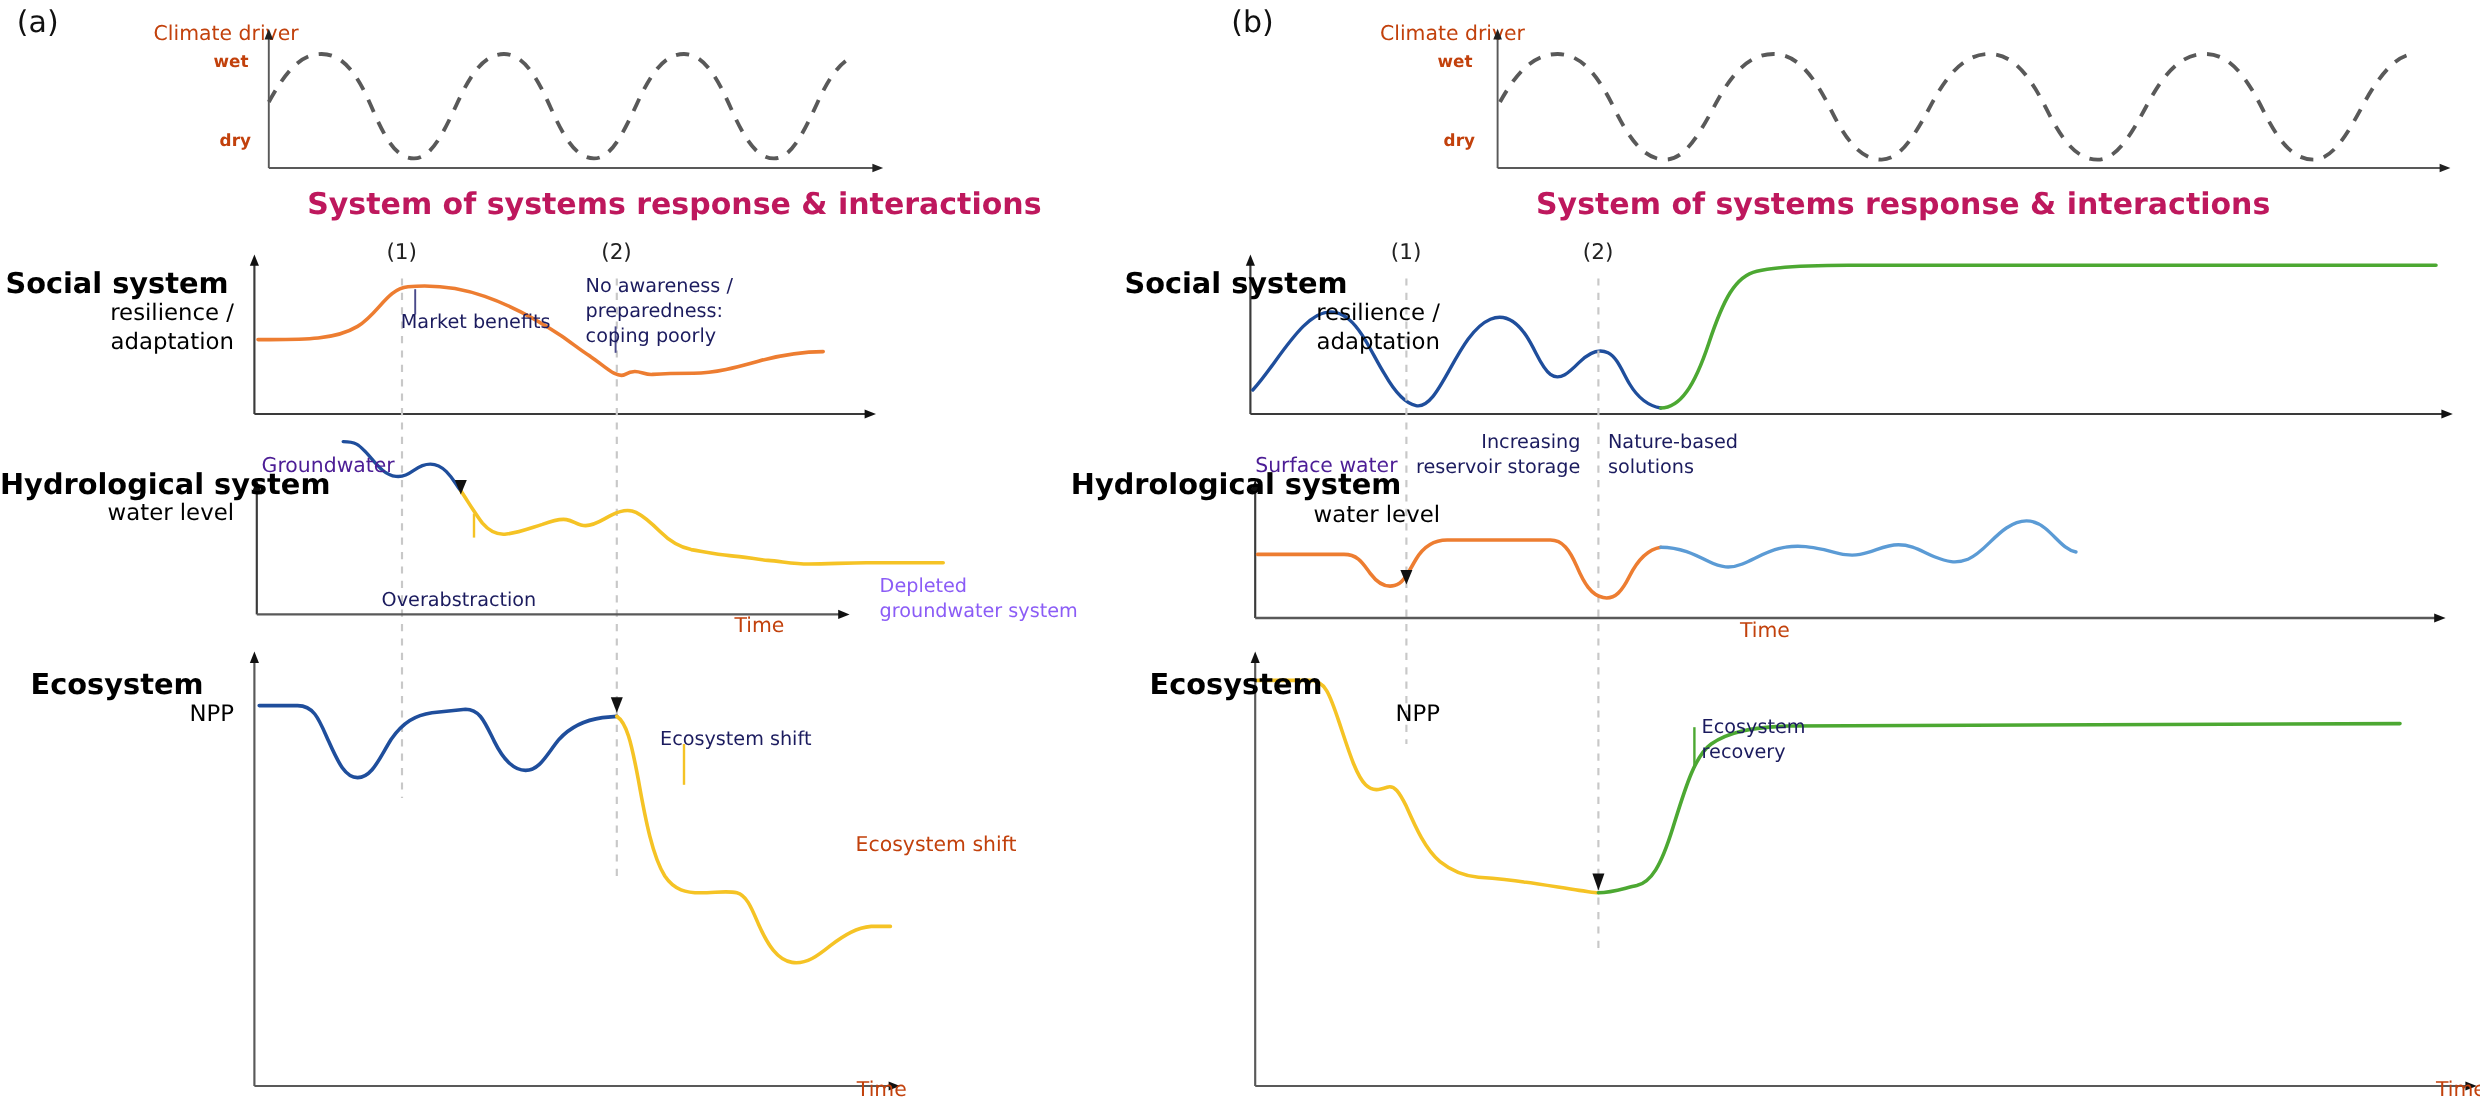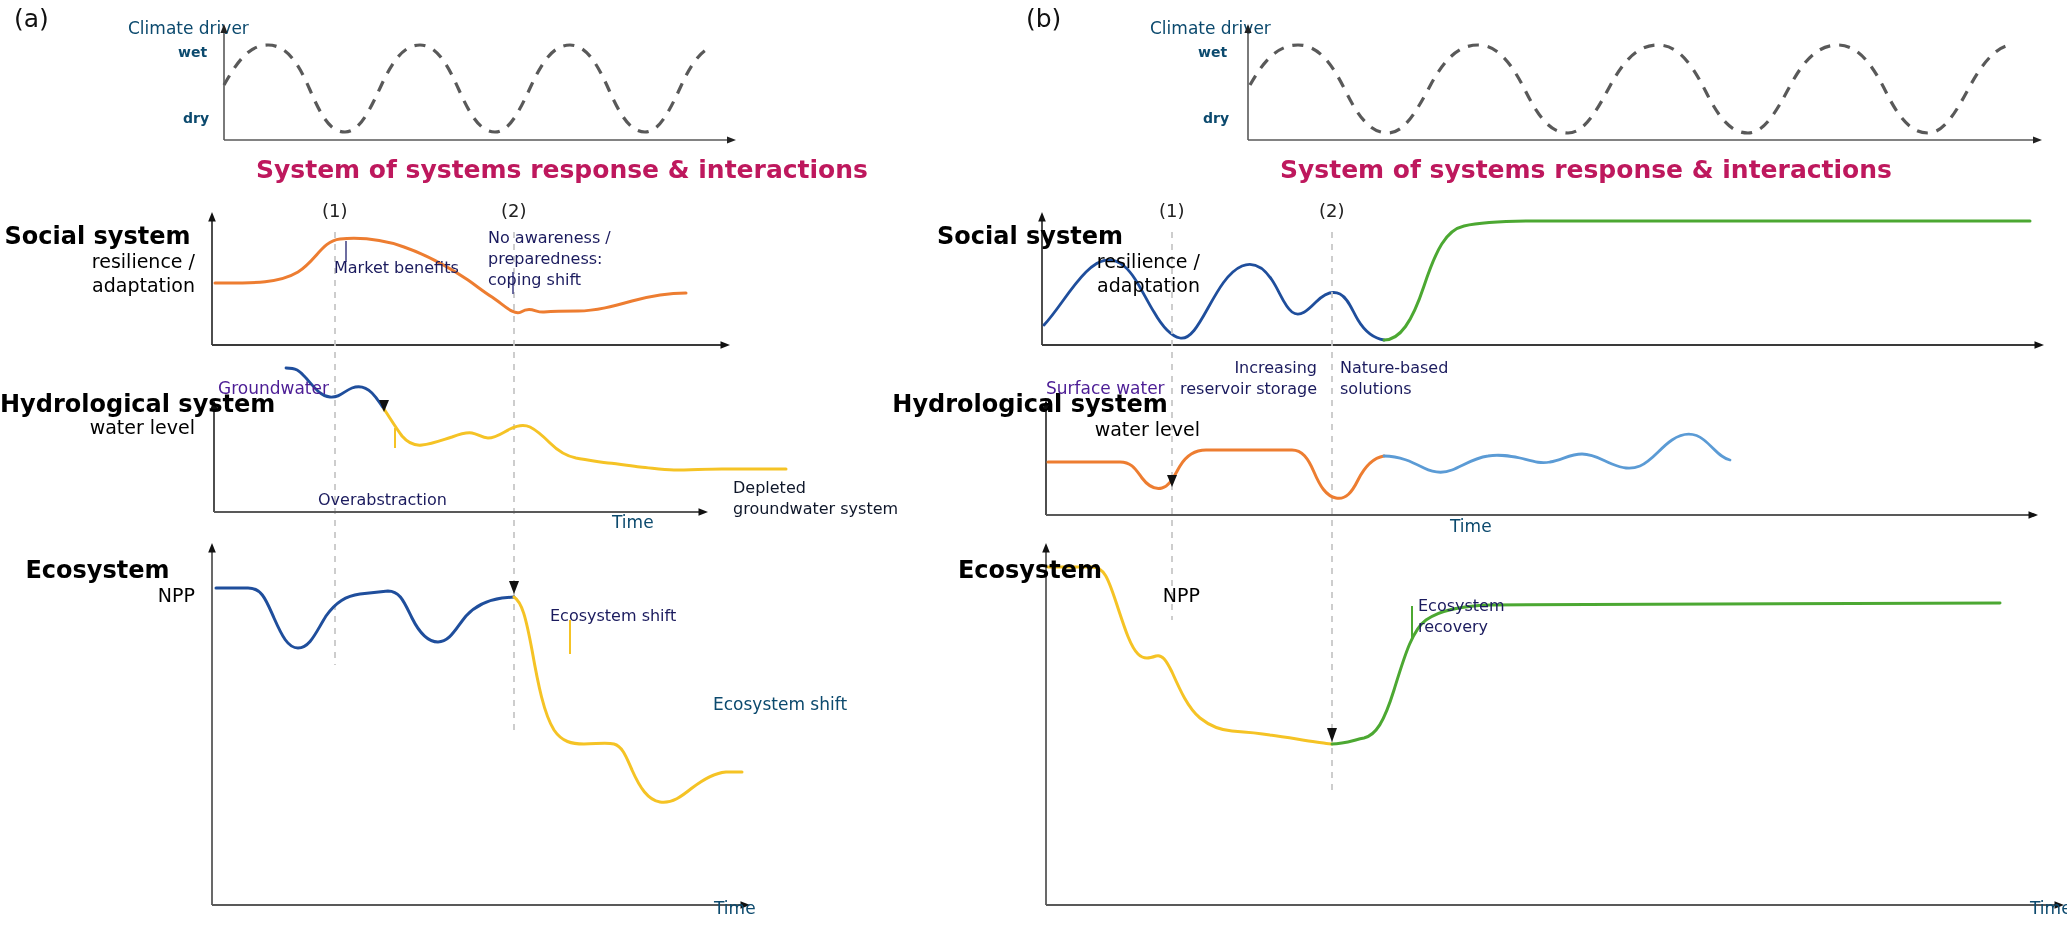--- a/index.html
+++ b/index.html
@@ -5,25 +5,25 @@
   html,body{margin:0;padding:0;background:#ffffff;}
   body{width:2067px;height:931px;font-family:"DejaVu Sans",sans-serif;color:#000;}
   .figure{position:relative;width:2067px;height:931px;overflow:hidden;background:#fff;}
   .panel{position:absolute;top:0;height:931px;}
   #panel-a{left:0;width:1020px;}
   #panel-b{left:1020px;width:1047px;}
   .panel-letter{position:absolute;font-size:25px;font-family:"DejaVu Sans",sans-serif;color:#111;}
   .sys-title{position:absolute;font-weight:bold;font-size:24px;font-family:"DejaVu Sans",sans-serif;color:#000;text-align:center;white-space:nowrap;}
   .sys-sub{position:absolute;font-size:19px;font-family:"DejaVu Sans",sans-serif;color:#000;text-align:right;white-space:nowrap;line-height:1.25;}
   .banner{position:absolute;font-weight:bold;font-size:25px;font-family:"DejaVu Sans",sans-serif;color:#be185d;white-space:nowrap;}
-  .axlab{position:absolute;font-size:17px;font-family:"DejaVu Sans",sans-serif;color:#0c4a6e;white-space:nowrap;}
+  .axlab{position:absolute;font-size:17px;font-family:"DejaVu Sans",sans-serif;color:#c2410c;white-space:nowrap;}
   .axlab.gray{color:#4c1d95;font-size:17px;}
   .axlab.bold{font-weight:bold;font-size:14px;}
   .note{position:absolute;font-size:16px;font-family:"DejaVu Sans",sans-serif;color:#1b1b5e;line-height:1.3;white-space:pre-line;}
-  .note.amber{color:#0f172a;}
+  .note.amber{color:#8b5cf6;}
   .marker{position:absolute;font-size:18px;font-family:"DejaVu Sans",sans-serif;color:#222;}
   svg{position:absolute;left:0;top:0;overflow:visible;}
   .plot{position:absolute;}
 </style>
 </head>
 <body>
 
 <div class="figure">
 
   <div class="panel" id="panel-a">
@@ -107,21 +107,21 @@
     <div class="banner" style="left:256px;top:155px;">System of systems response &amp; interactions</div>
 
     <div class="sys-title" style="left:0;top:222px;width:195px;">Social system</div>
     <div class="sys-sub" style="left:0;top:250px;width:195px;white-space:pre-line;">resilience /
 adaptation</div>
     <div class="marker" style="left:322px;top:200px;">(1)</div>
     <div class="marker" style="left:501px;top:200px;">(2)</div>
     <div class="note" style="left:334px;top:258px;">Market benefits</div>
     <div class="note" style="left:488px;top:228px;">No awareness /
 preparedness:
-coping shift</div>
+coping poorly</div>
 
     <div class="sys-title" style="left:0;top:390px;width:195px;">Hydrological system</div>
     <div class="sys-sub" style="left:0;top:416px;width:195px;">water level</div>
     <div class="axlab gray" style="left:218px;top:378px;">Groundwater</div>
     <div class="axlab" style="left:612px;top:512px;">Time</div>
     <div class="note" style="left:318px;top:490px;">Overabstraction</div>
     <div class="note amber" style="left:733px;top:478px;">Depleted
 groundwater system</div>
 
     <div class="sys-title" style="left:0;top:556px;width:195px;">Ecosystem</div>

